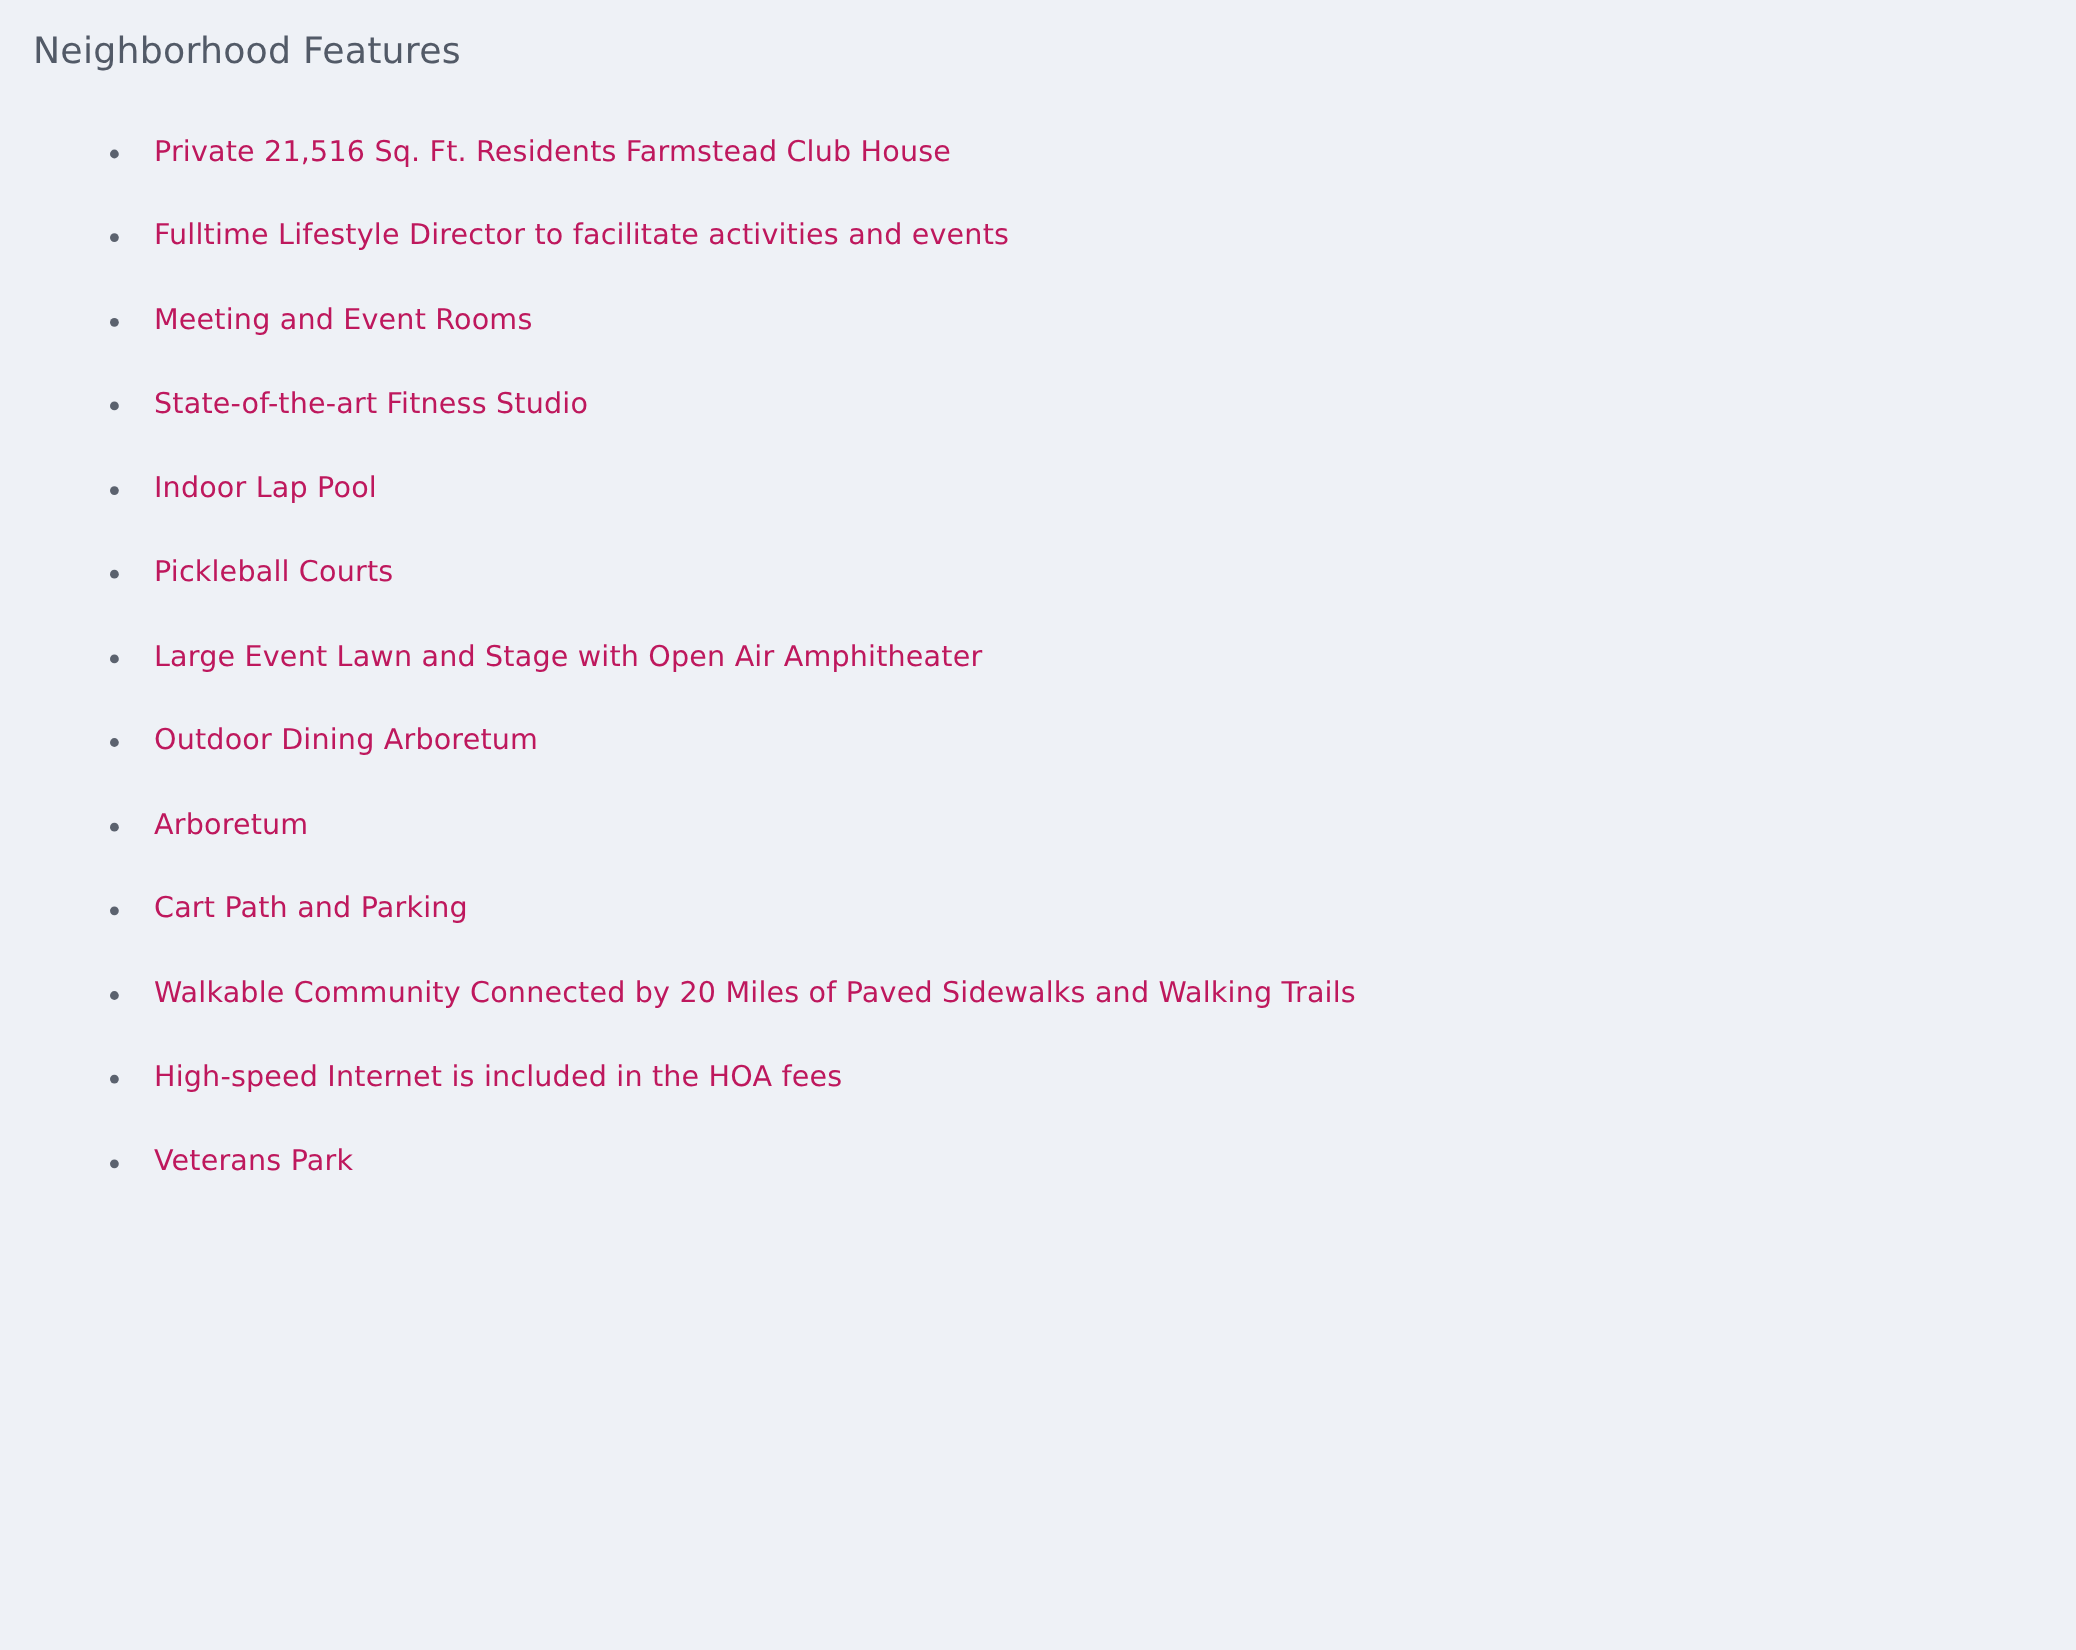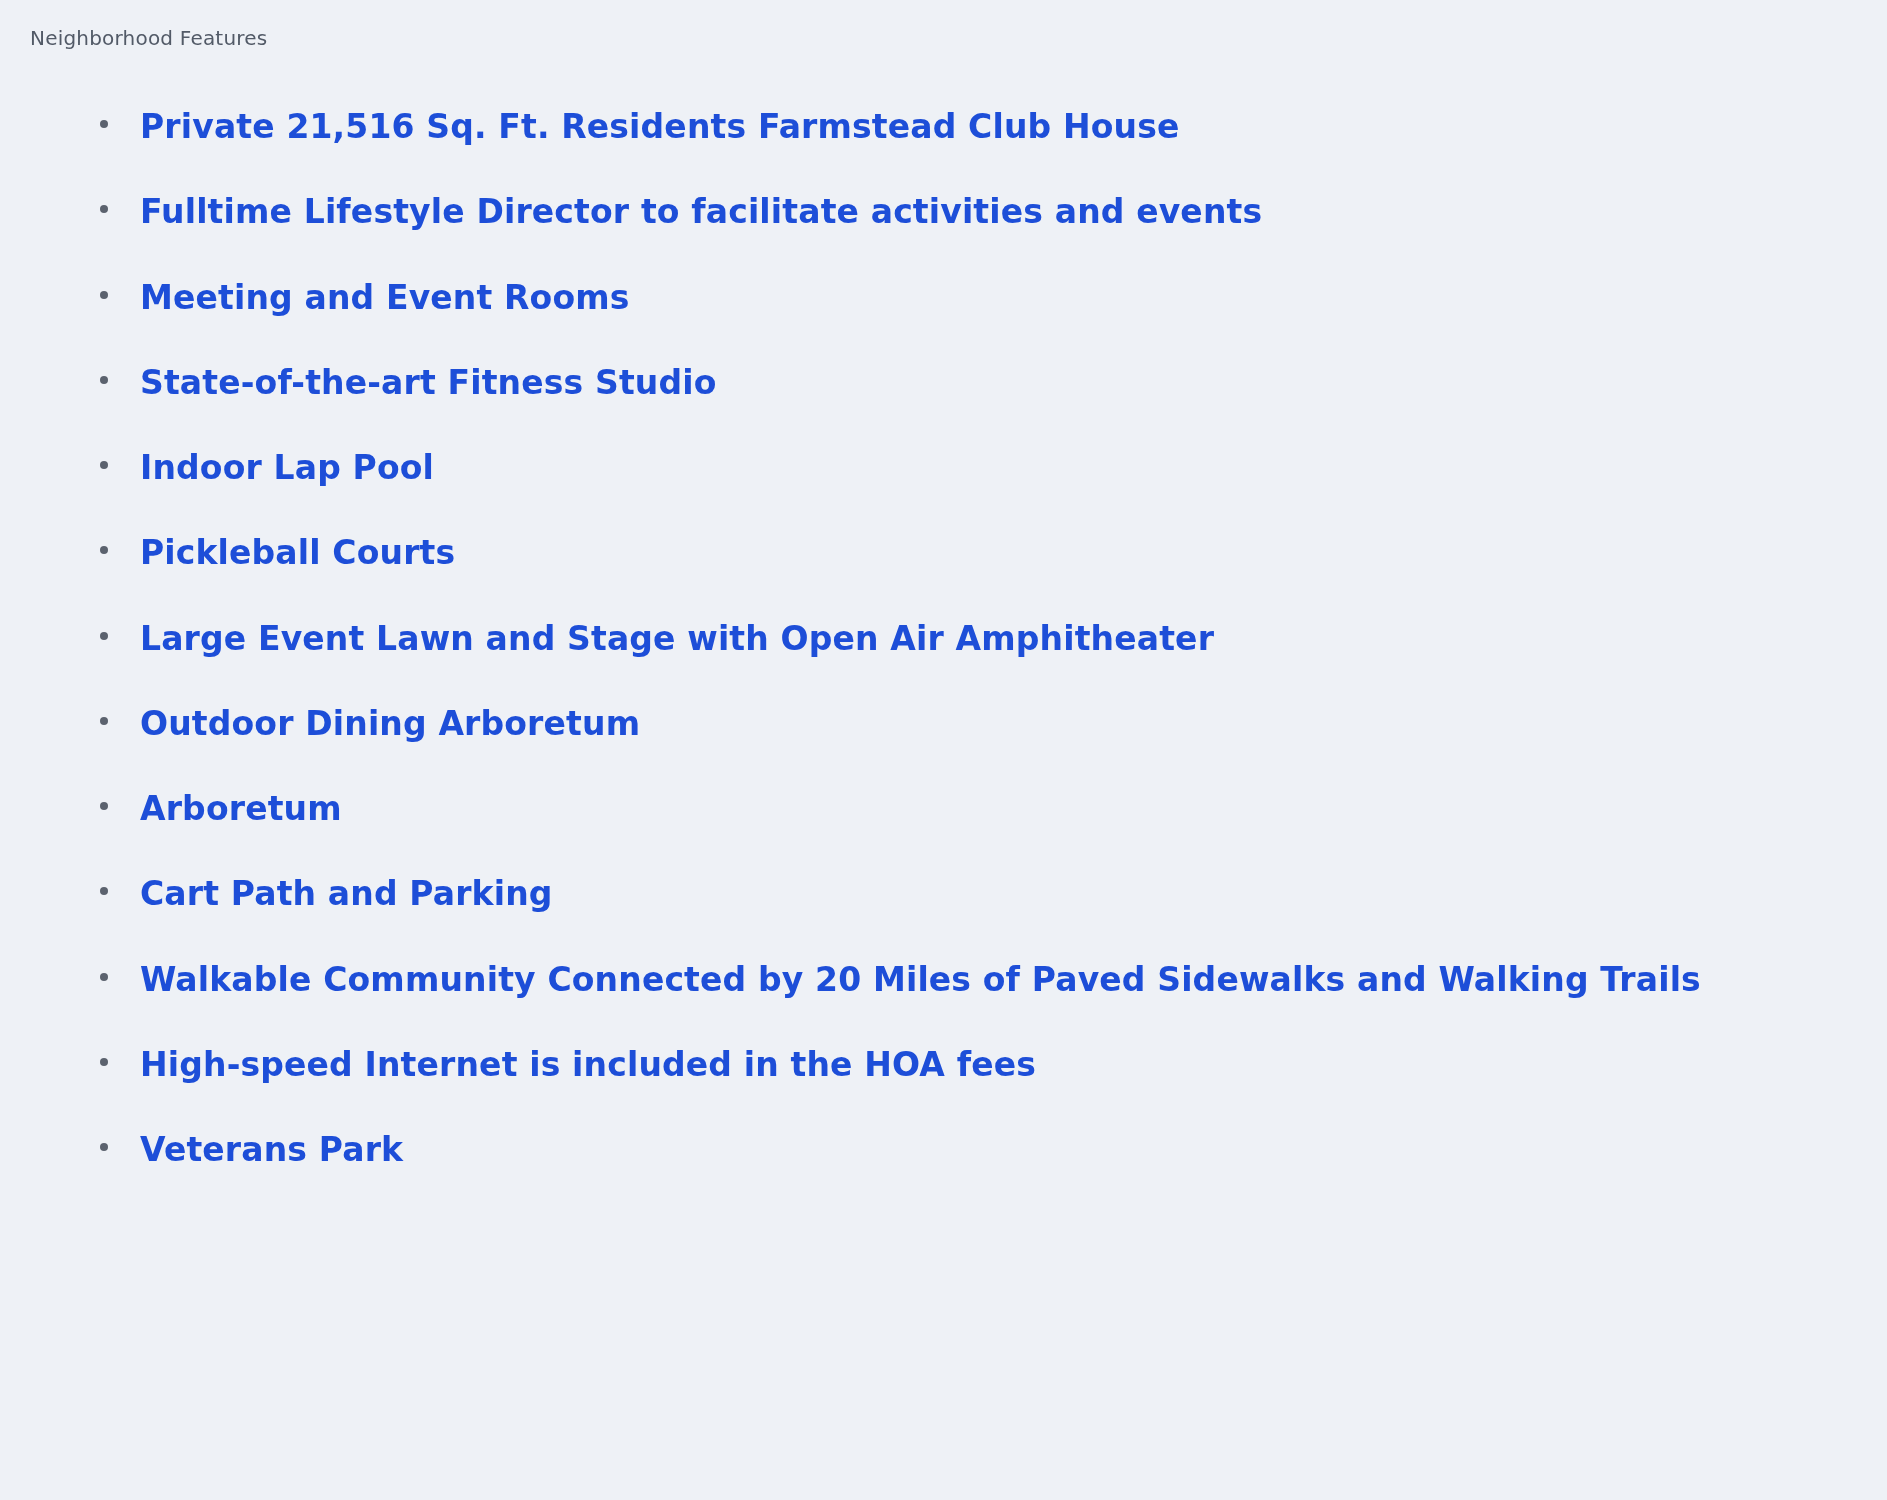--- a/index.html
+++ b/index.html
@@ -16,42 +16,41 @@
   }
   .page {
     box-sizing: border-box;
     width: 1887px;
     height: 1500px;
     background: #eef1f6;
     padding: 26px 0 0 0;
     position: relative;
   }
   .section-title {
-    font-size: 20px;
+    font-size: 33px;
     font-weight: 400;
     color: #525a67;
     letter-spacing: 0.2px;
     margin: 0 0 0 30px;
     line-height: 1.2;
   }
   .feature-list {
     list-style: none;
     margin: 56px 0 0 0;
     padding: 0;
   }
   .feature-item {
     position: relative;
-    font-size: 33px;
+    font-size: 26px;
     line-height: 1.25;
-    color: #1d4ed8;
+    color: #be185d;
     letter-spacing: 0.15px;
     padding: 0 0 0 140px;
     margin: 0 0 44px 0;
     white-space: nowrap;
-    font-weight: bold;
   }
   .feature-item::before {
     content: "";
     position: absolute;
     left: 100px;
     top: 14px;
     width: 8px;
     height: 8px;
     border-radius: 50%;
     background: #5b626e;

